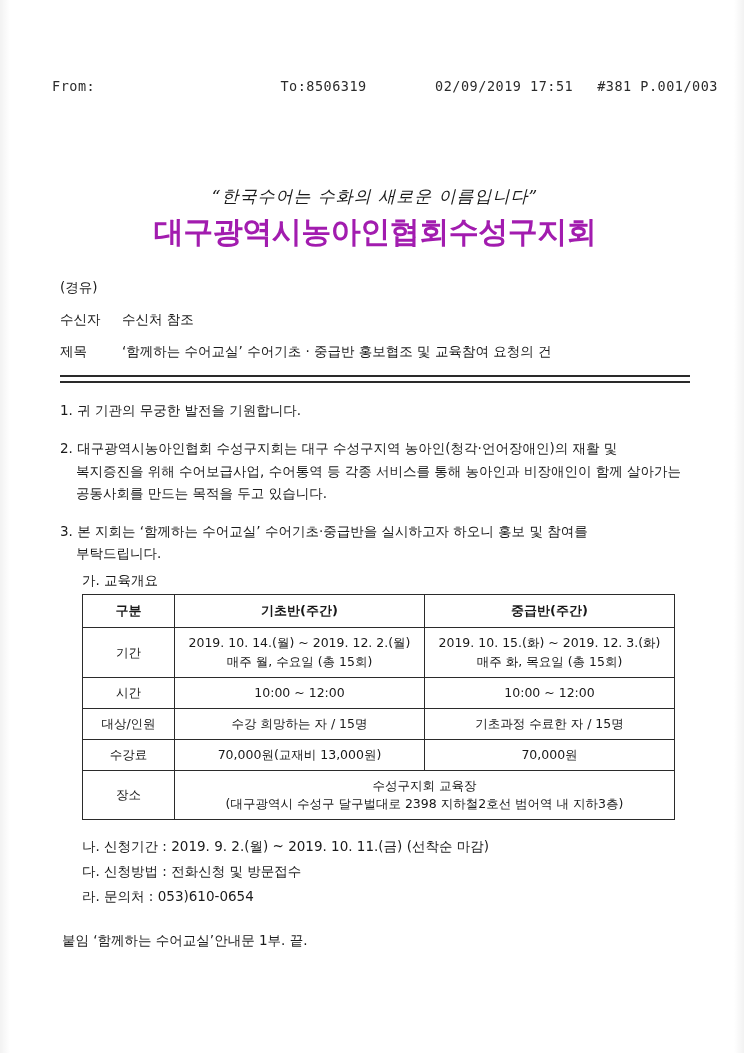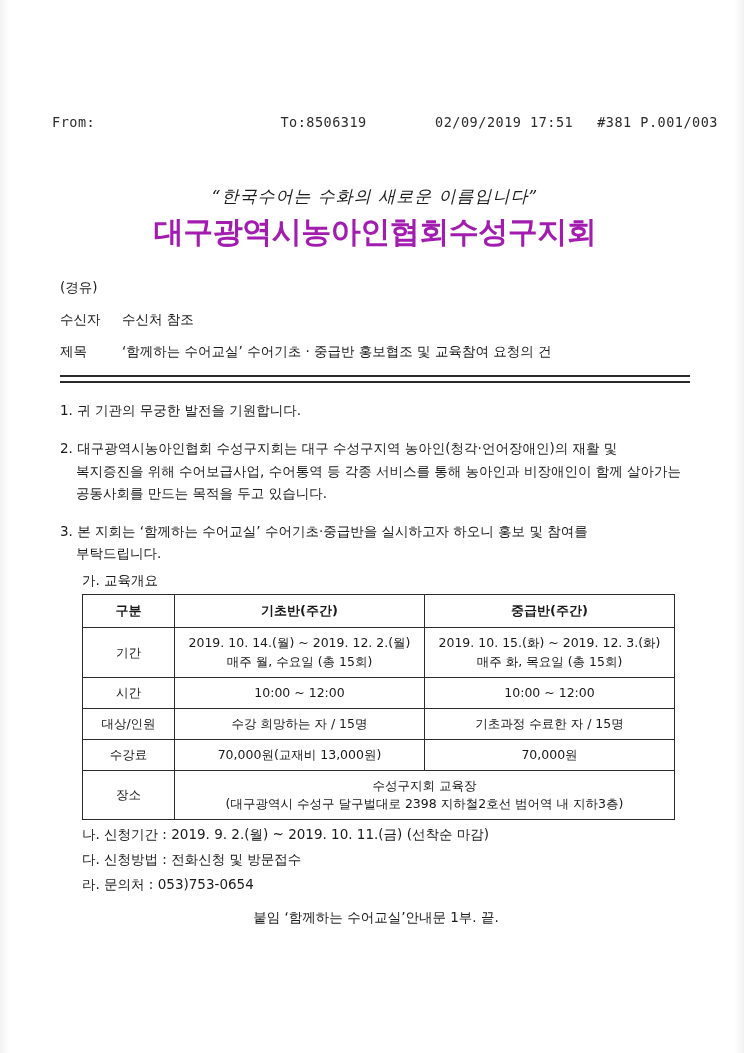--- a/index.html
+++ b/index.html
@@ -23,21 +23,21 @@
     left: 52px;
     right: 26px;
     display: flex;
     align-items: baseline;
     font-family: "DejaVu Sans Mono", "Liberation Mono", monospace;
     font-size: 13.5px;
     letter-spacing: 0.5px;
     color: #2b2b2b;
   }
   .fax-from { width: 248px; }
-  .fax-to   { width: 168px; margin-top: 36px; }
+  .fax-to   { width: 168px; }
   .fax-date { width: 176px; }
   .fax-page { white-space: nowrap; }
 
   
   .doc {
     position: absolute;
     top: 185px;
     left: 60px;
     width: 630px;
   }
@@ -94,21 +94,21 @@
     font-size: 13.5px;
     padding-left: 22px;
     margin: 10px 0 8px 0;
   }
   .sub-item-tight { margin: 6px 0 4px 0; }
 
   
   table.info {
     border-collapse: collapse;
     width: 592px;
-    margin: 4px 0 6px 22px;
+    margin: 4px 0 18px 22px;
     font-size: 12.5px;
     table-layout: fixed;
   }
   table.info td, table.info th {
     border: 1px solid #2b2b2b;
     text-align: center;
     vertical-align: middle;
     padding: 6px 4px;
     font-weight: normal;
     color: #181818;
@@ -128,23 +128,22 @@
     margin-top: 0;
   }
   .tail-list .tail-row {
     font-size: 13.5px;
     padding-left: 22px;
     margin-bottom: 7px;
   }
 
   .attach {
     font-size: 13.5px;
-    margin-top: 15px;
+    margin-top: 26px;
     padding-left: 2px;
-    text-align: center;
   }
 
   
   .scan-edge-left, .scan-edge-right {
     position: absolute;
     top: 0;
     bottom: 0;
     width: 10px;
     background: linear-gradient(to right, rgba(0,0,0,0.05), rgba(0,0,0,0));
   }
@@ -250,18 +249,18 @@
           <span class="cell-sub">수성구지회 교육장</span>
           <span class="cell-sub">(대구광역시 수성구 달구벌대로 2398 지하철2호선 범어역 내 지하3층)</span>
         </td>
       </tr>
     </tbody>
   </table>
 
   <div class="tail-list">
     <div class="tail-row">나. 신청기간 : 2019. 9. 2.(월) ~ 2019. 10. 11.(금) (선착순 마감)</div>
     <div class="tail-row">다. 신청방법 : 전화신청 및 방문접수</div>
-    <div class="tail-row">라. 문의처 : 053)753-0654</div>
+    <div class="tail-row">라. 문의처 : 053)610-0654</div>
   </div>
 
   <div class="attach">붙임  ‘함께하는 수어교실’안내문 1부.  끝.</div>
 
 </div>
 
 </body></html>

